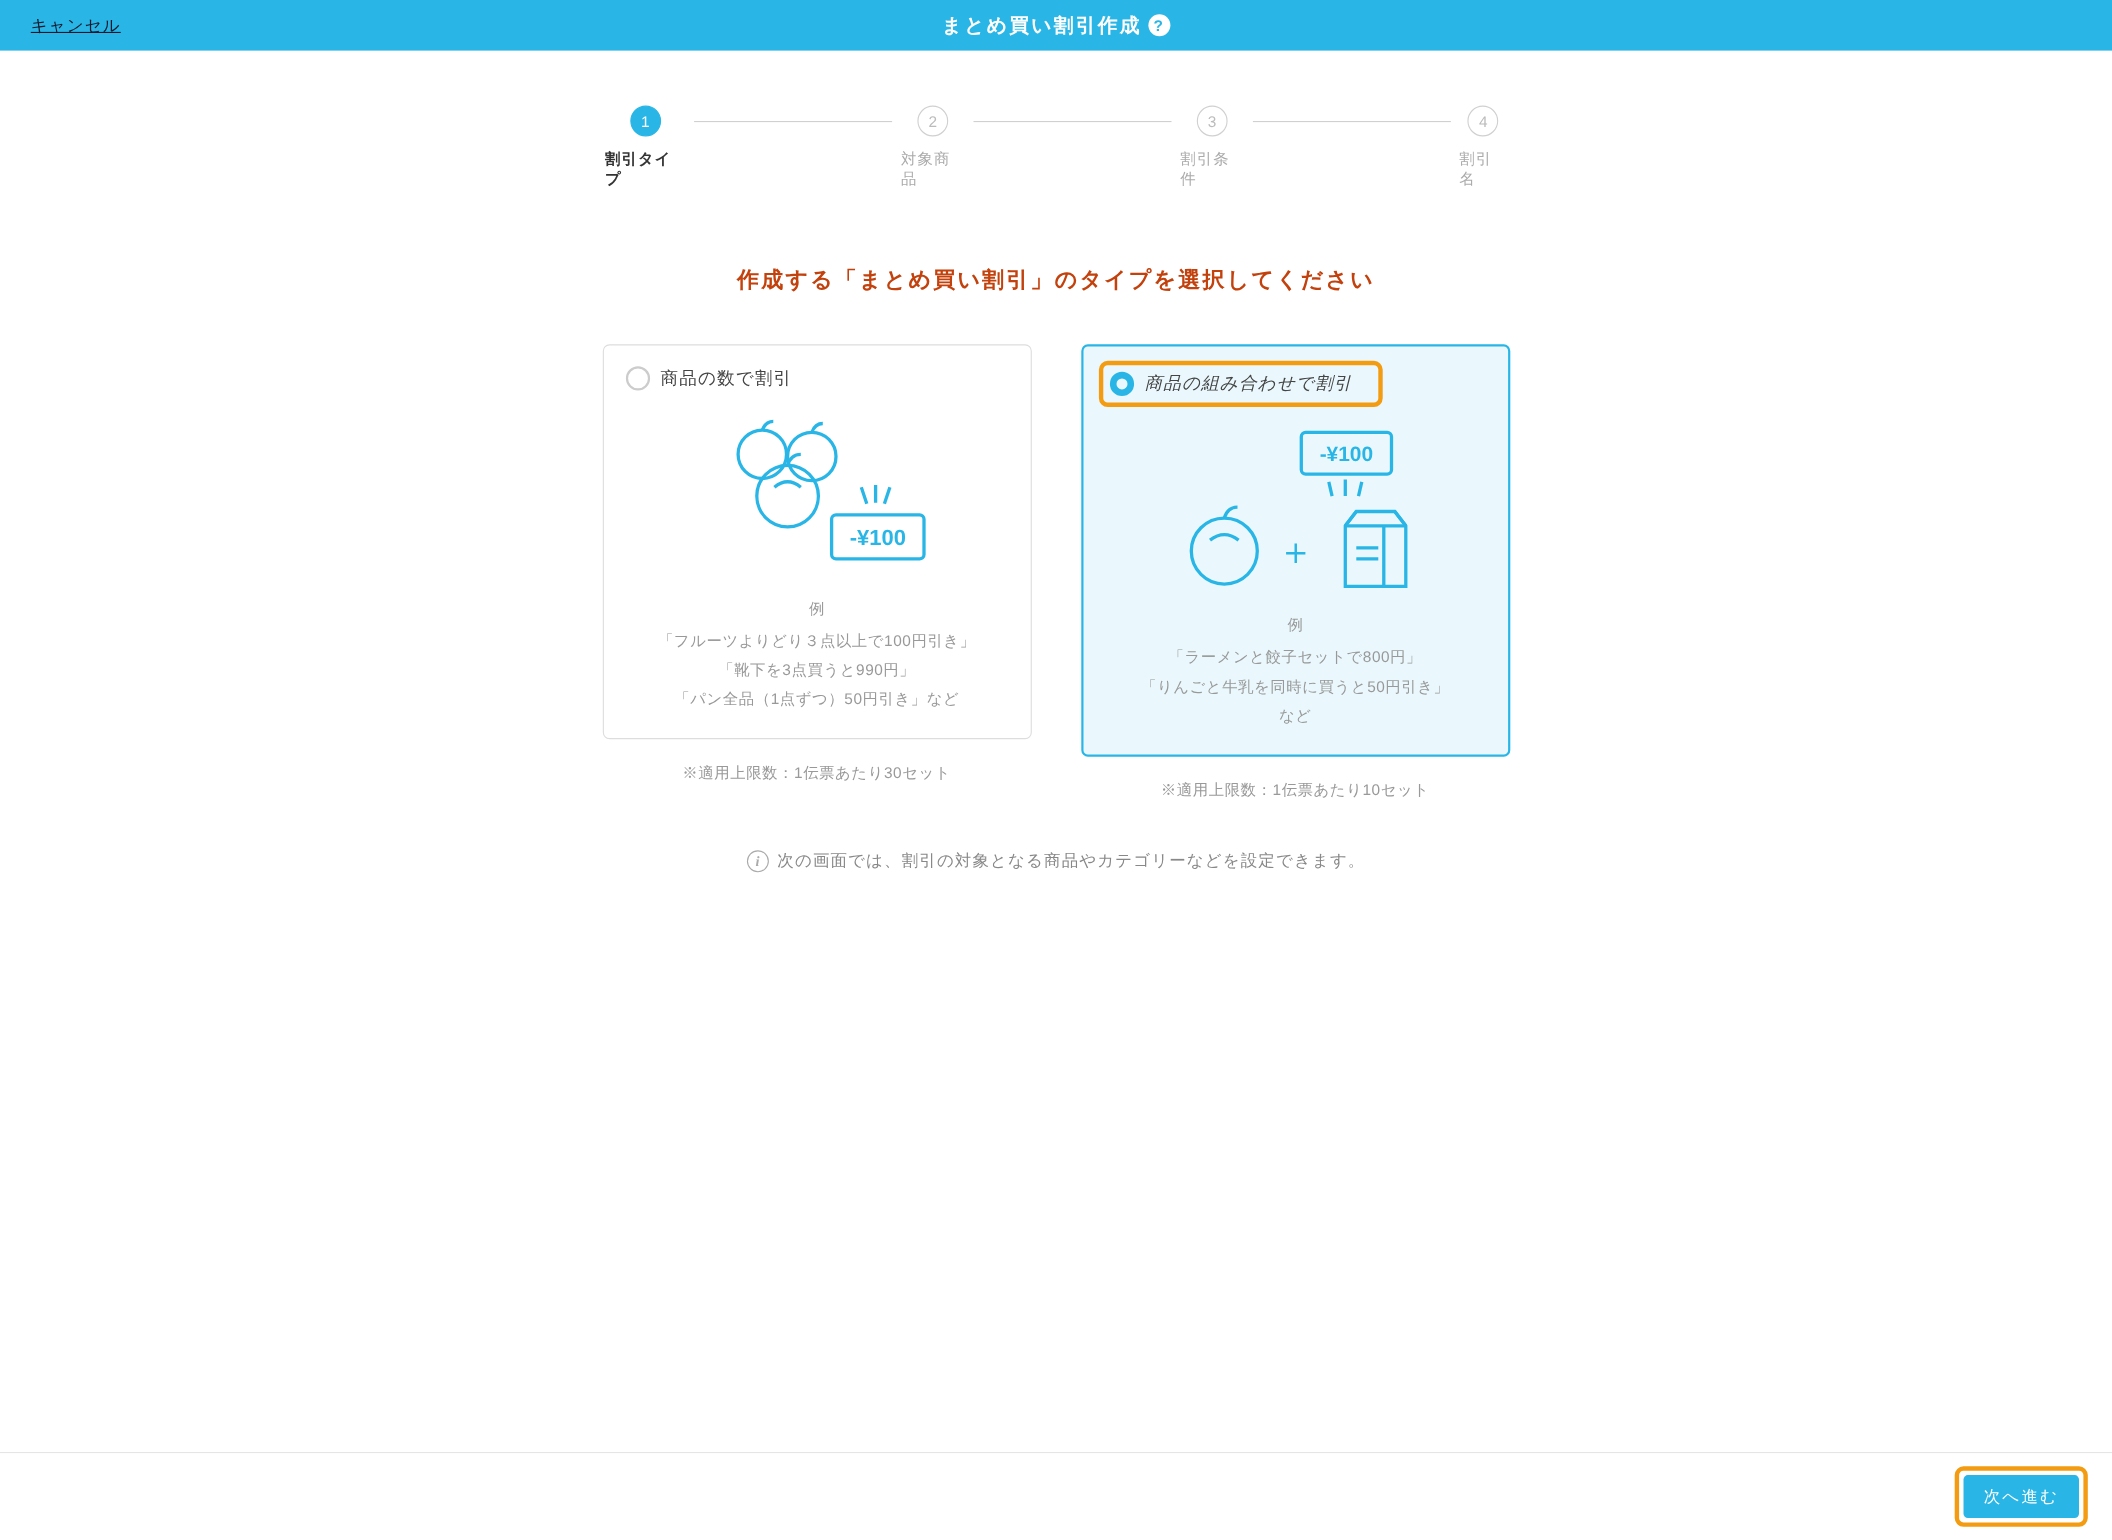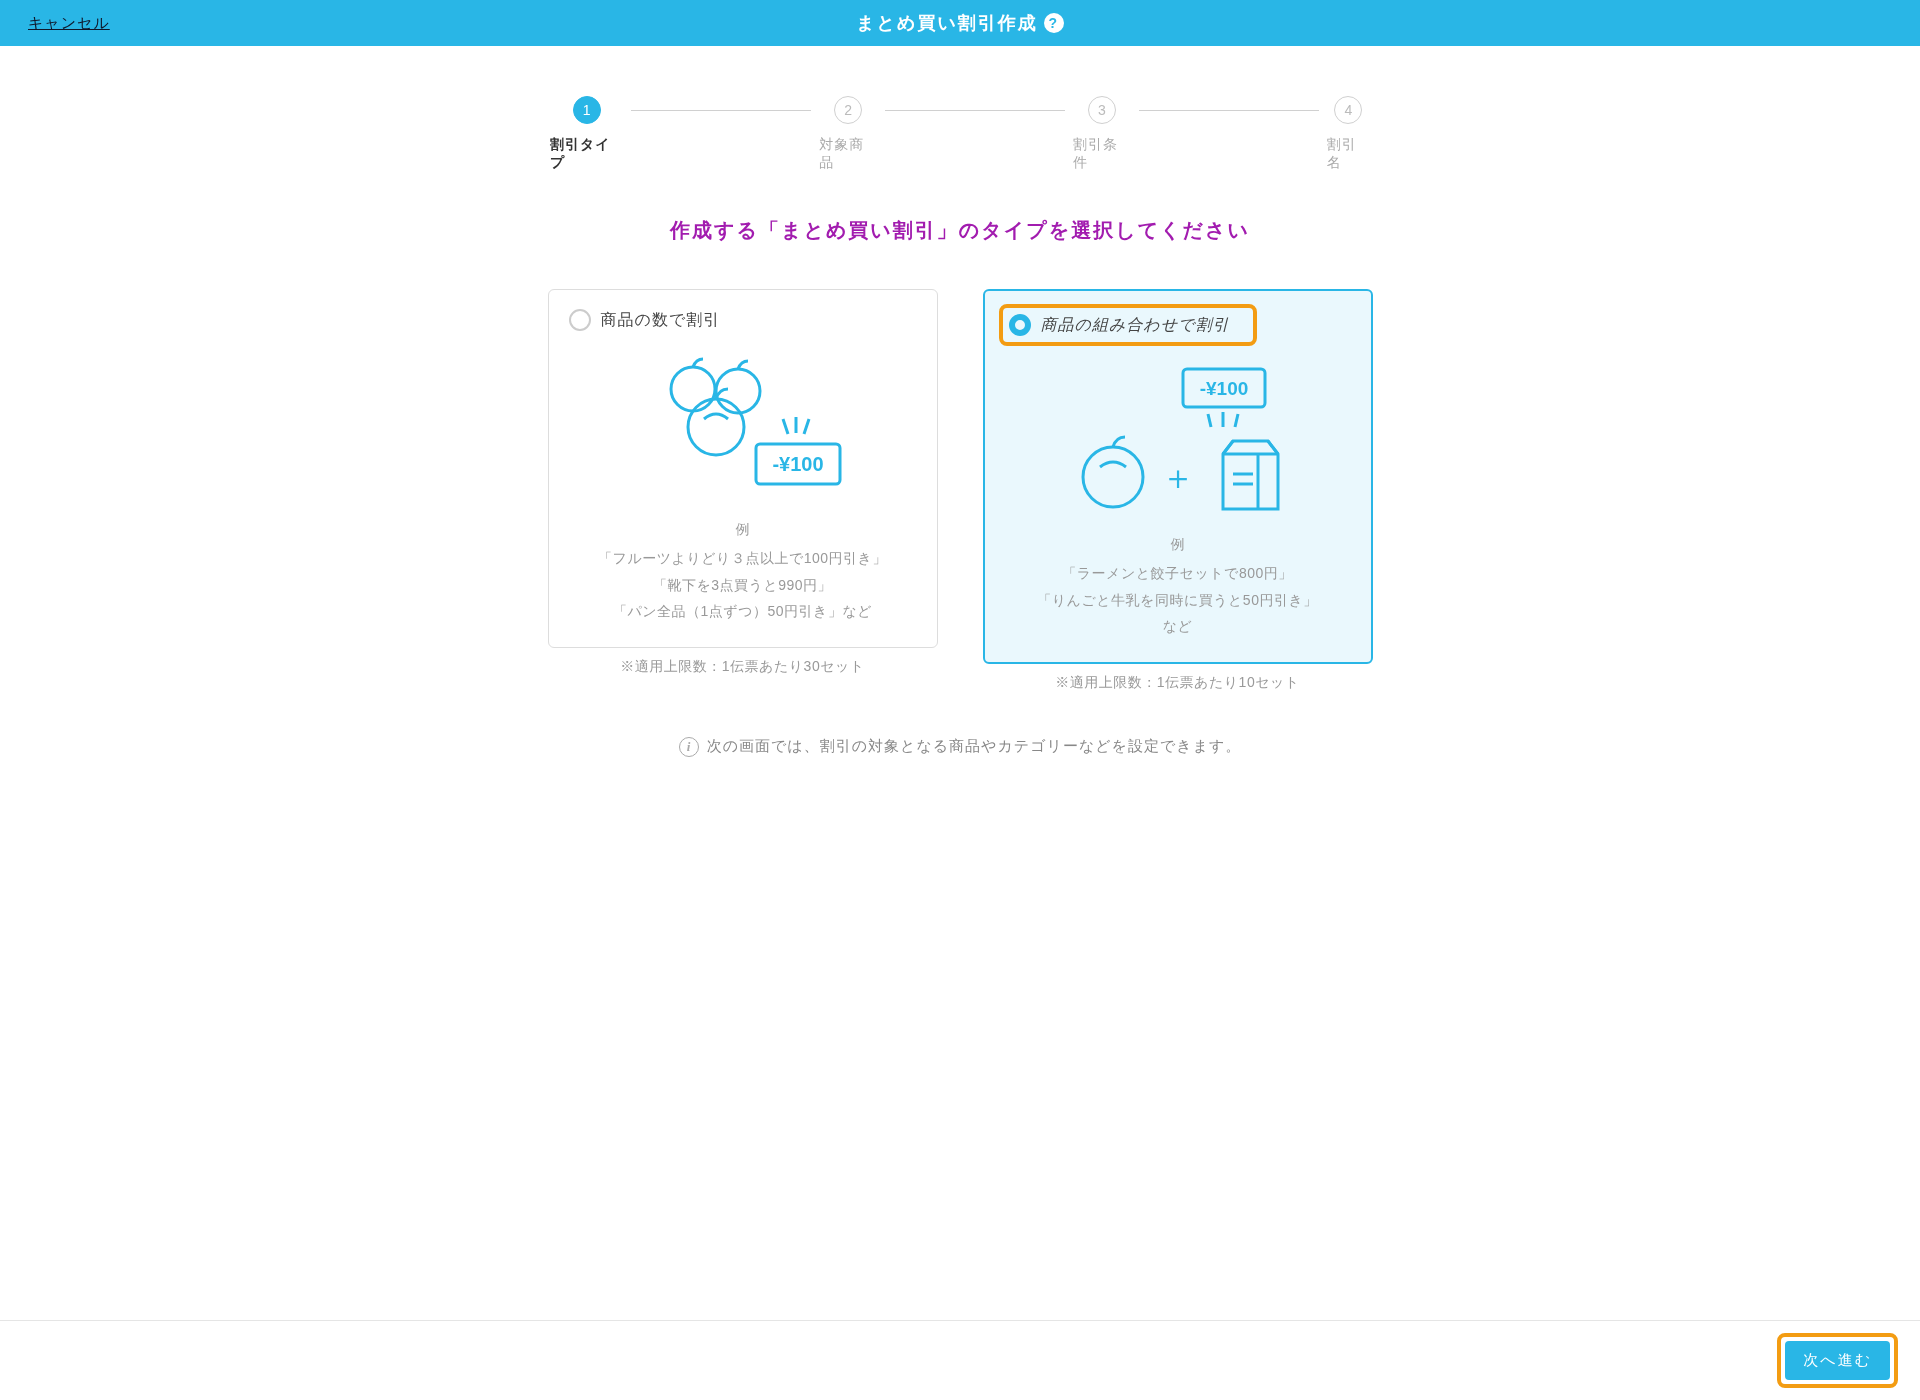--- a/index.html
+++ b/index.html
@@ -95,22 +95,22 @@
       height: 1px;
       background: #d0d0d0;
       margin: 14px 8px 0;
       min-width: 180px;
     }
     .instruction {
       text-align: center;
       font-size: 20px;
       font-weight: 600;
       letter-spacing: 2px;
-      margin: 45px 0 45px;
-      color: #a21caf;
+      margin: 69px 0 45px;
+      color: #c2410c;
     }
     .options {
       display: flex;
       justify-content: center;
       gap: 45px;
       margin: 0 auto;
       max-width: 900px;
     }
     .option-wrap {
       display: flex;
@@ -179,21 +179,21 @@
       text-align: center;
       font-size: 14px;
       color: #999;
       line-height: 1.9;
       letter-spacing: 0.5px;
     }
     .limit-text {
       text-align: center;
       font-size: 14px;
       color: #999;
-      margin-top: 10px;
+      margin-top: 22px;
       letter-spacing: 0.5px;
     }
     .info-row {
       display: flex;
       align-items: center;
       justify-content: center;
       gap: 8px;
       margin: 45px 0;
     }
     .info-icon {

